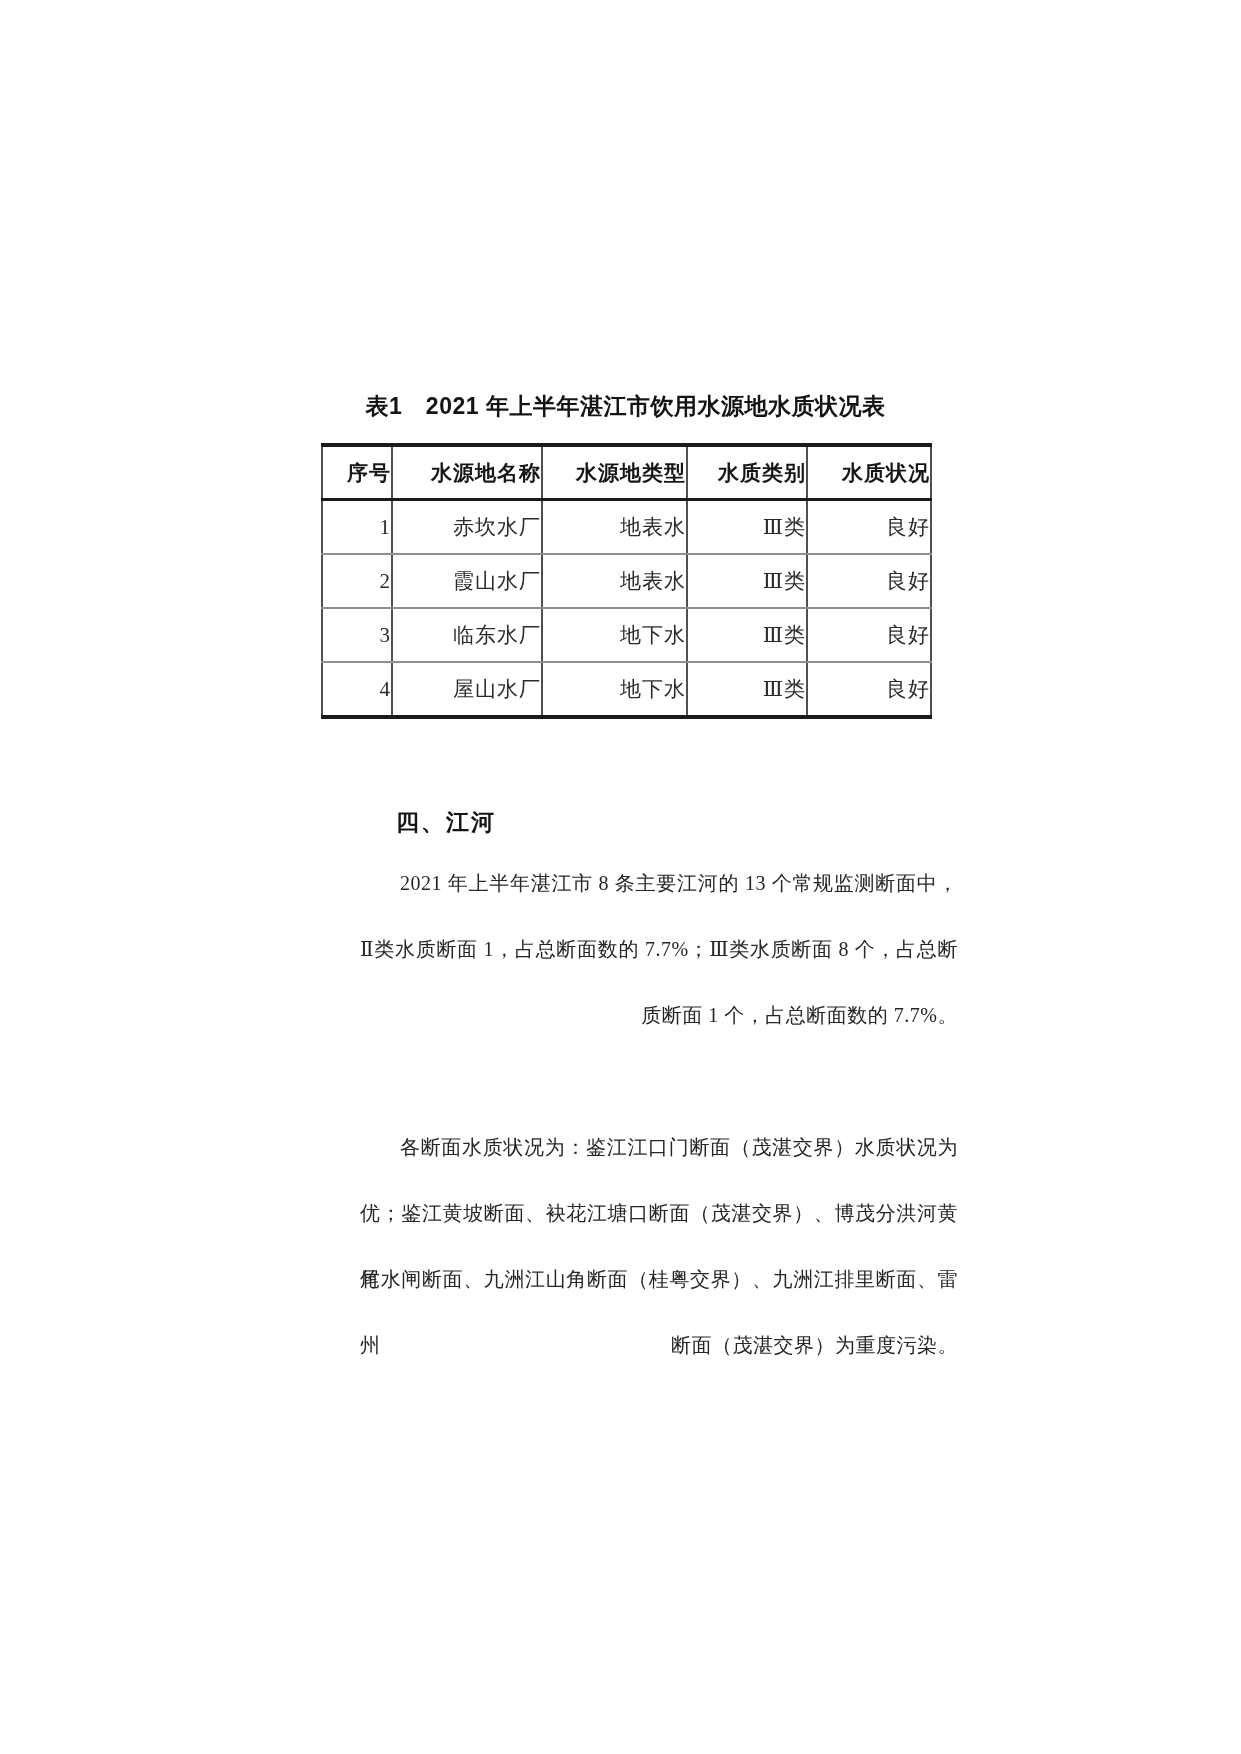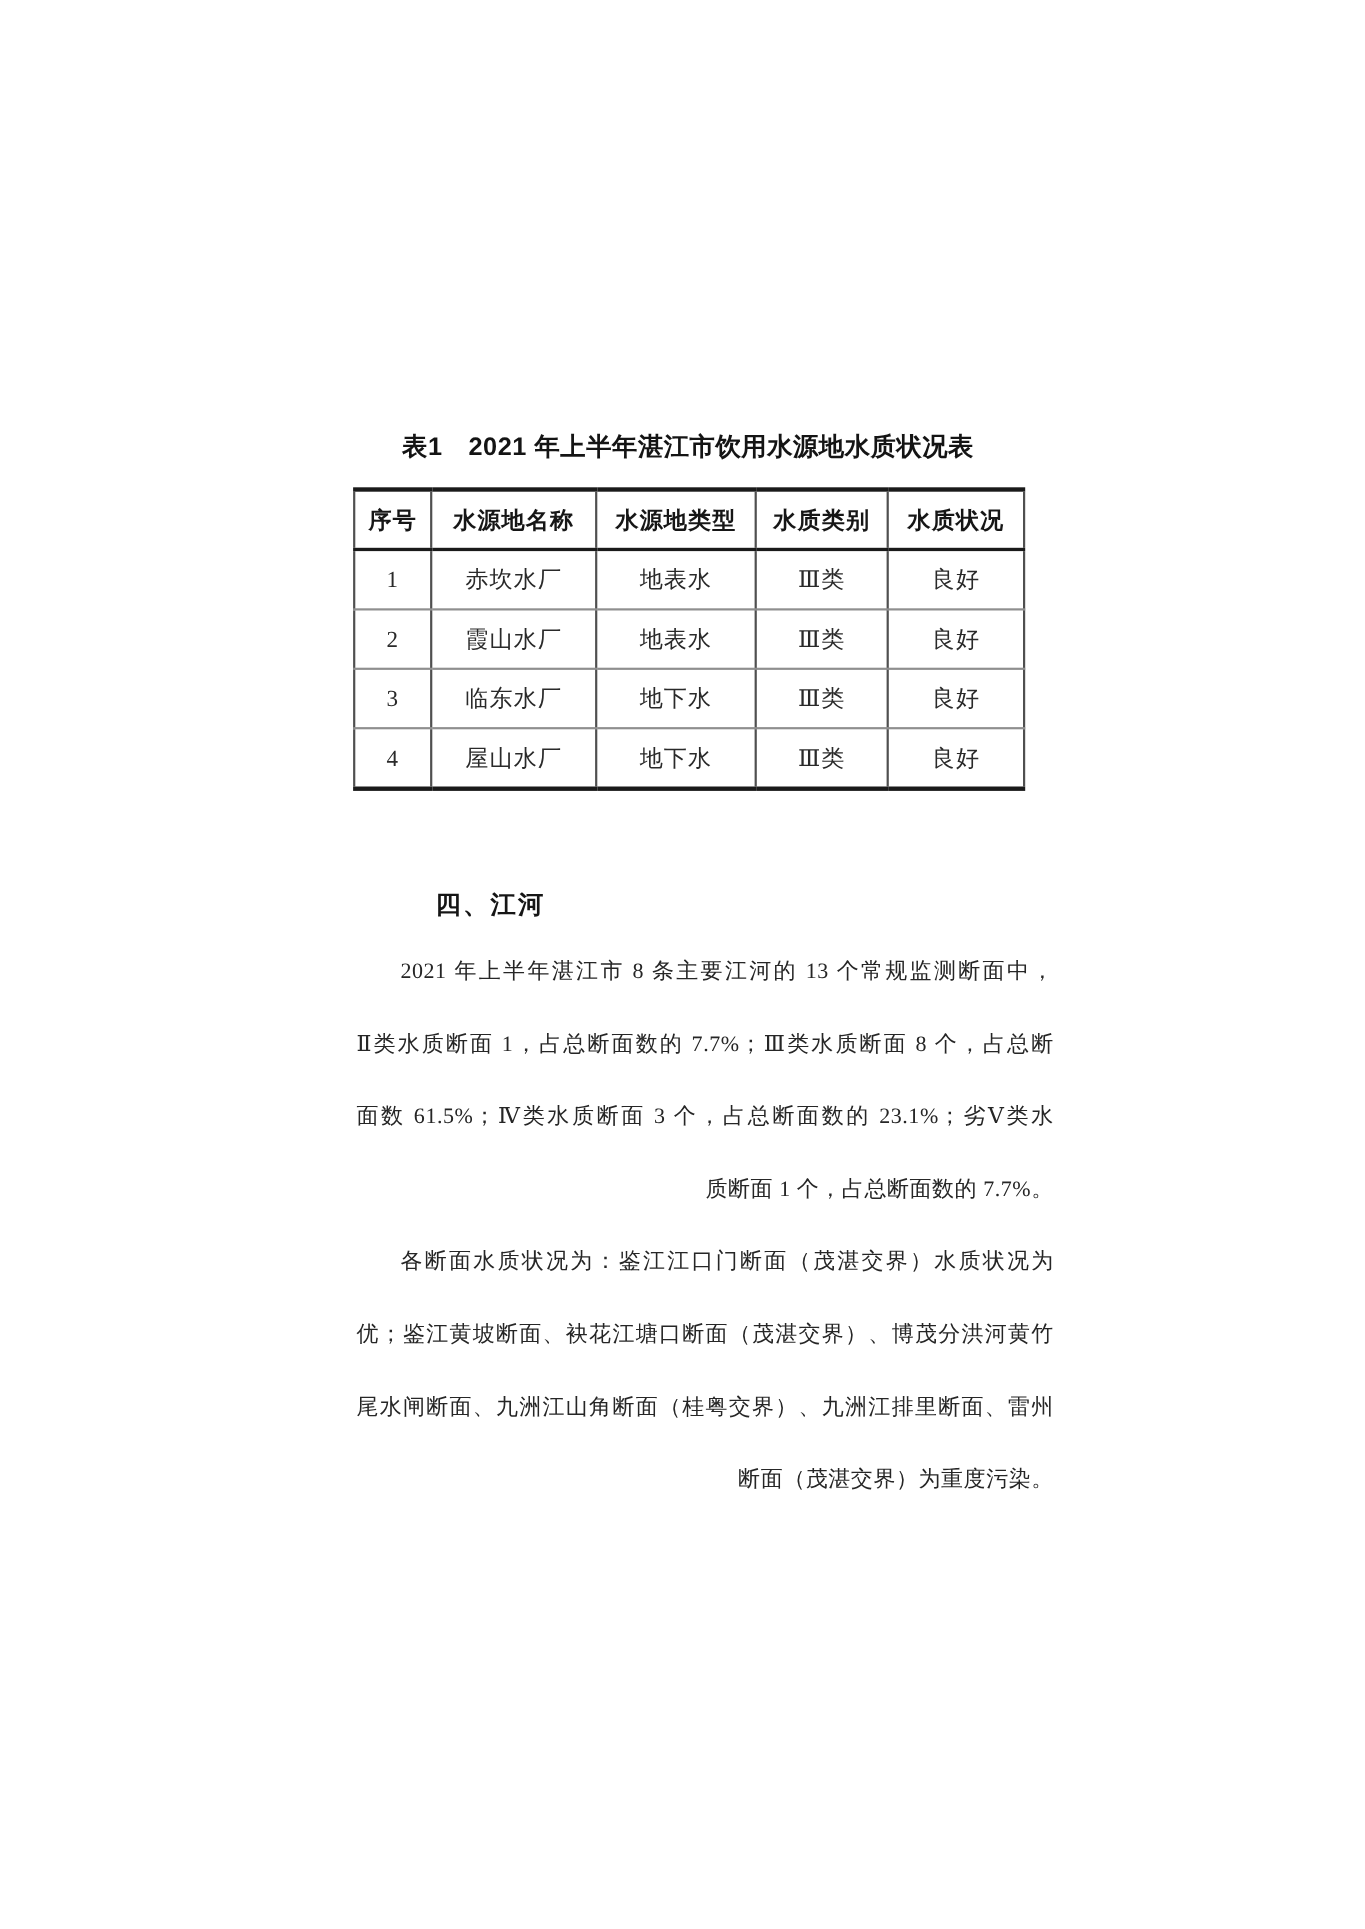--- a/index.html
+++ b/index.html
@@ -35,21 +35,21 @@
   
   .wq-table {
     position: absolute;
     left: 321px;
     top: 443px;
     width: 609px;
     border-collapse: collapse;
     table-layout: fixed;
   }
   .wq-table th, .wq-table td {
-    text-align: center;
+    text-align: right;
     vertical-align: middle;
     border-left: 2px solid #4f4f4f;
     border-right: 2px solid #4f4f4f;
     padding: 0;
     overflow: hidden;
   }
   .wq-table th {
     height: 51px;
     font-family: "Liberation Sans", "DejaVu Sans", sans-serif;
     font-weight: bold;
@@ -91,20 +91,21 @@
     width: 634px;
     font-size: 20px;
     color: #262626;
   }
   .para-1 { top: 850px; }
   .para-2 { top: 1114px; }
   .ln {
     height: 66px;
     line-height: 66px;
     letter-spacing: 0.5px;
+    margin-left: 36px;
   }
   .ln.just {
     text-align: justify;
     text-align-last: justify;
     text-justify: inter-character;
   }
   .ln.last { text-align: right; }
   .ln.indent { text-indent: 40px; }
 </style>
 </head>
@@ -161,21 +162,20 @@
         <td>良好</td>
       </tr>
     </tbody>
   </table>
 
   <div class="sec-heading">四、江河</div>
 
   <div class="para para-1">
     <div class="ln just indent">2021 年上半年湛江市 8 条主要江河的 13 个常规监测断面中，</div>
     <div class="ln just">Ⅱ类水质断面 1，占总断面数的 7.7%；Ⅲ类水质断面 8 个，占总断</div>
-    <div class="ln just">面数 61.5%；Ⅳ类水质断面 3 个，占总断面数的 23.1%；劣Ⅴ类水</div>
     <div class="ln last">质断面 1 个，占总断面数的 7.7%。</div>
   </div>
 
   <div class="para para-2">
     <div class="ln just indent">各断面水质状况为：鉴江江口门断面（茂湛交界）水质状况为</div>
     <div class="ln just">优；鉴江黄坡断面、袂花江塘口断面（茂湛交界）、博茂分洪河黄竹</div>
     <div class="ln just">尾水闸断面、九洲江山角断面（桂粤交界）、九洲江排里断面、雷州</div>
     <div class="ln last">断面（茂湛交界）为重度污染。</div>
   </div>
 

